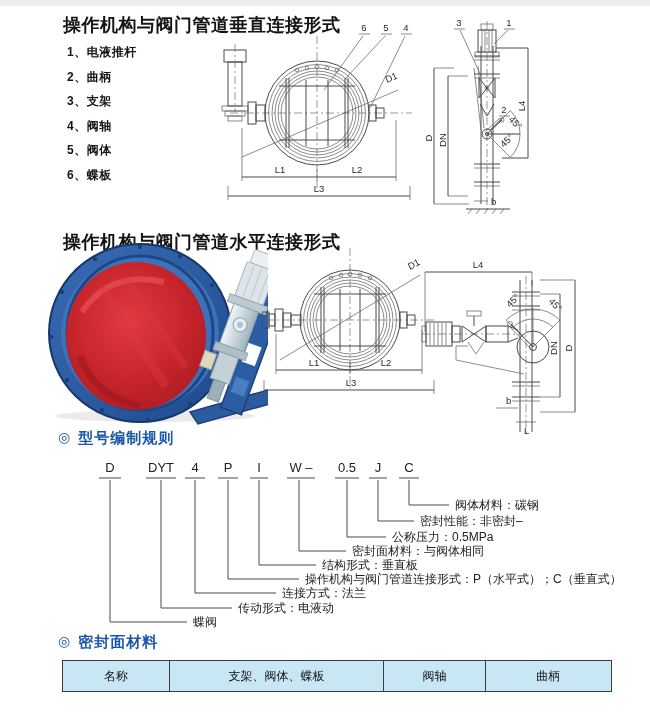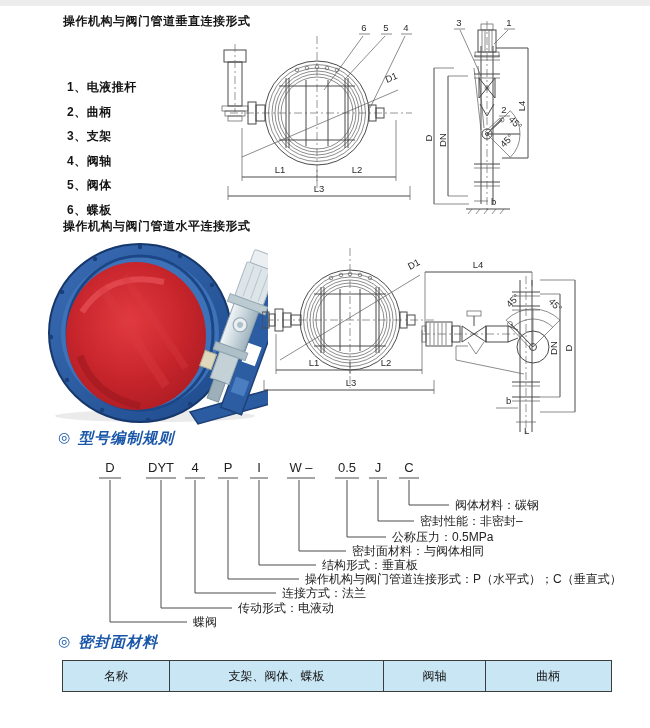--- a/index.html
+++ b/index.html
@@ -2,31 +2,31 @@
 <html><head>
 <meta charset="utf-8">
 <style>
   html,body { margin:0; padding:0; }
   body {
     width:650px; height:728px; background:#ffffff; position:relative;
     font-family:"Liberation Sans","DejaVu Sans",sans-serif; color:#1a1a1a;
     overflow:hidden;
   }
   .top-strip { position:absolute; top:0; left:0; width:650px; height:6px; background:#ededed; }
-  .sec-title { position:absolute; font-size:12px; font-weight:bold; color:#141414; letter-spacing:.5px; }
+  .sec-title { position:absolute; font-size:18px; font-weight:bold; color:#141414; letter-spacing:.5px; }
   #title-vertical { left:63px; top:13px; }
-  #title-horizontal { left:63px; top:218px;text-align:center; }
-  .parts-list { position:absolute; left:67px; top:44px;margin-top:35px; }
+  #title-horizontal { left:63px; top:230px;text-align:center; }
+  .parts-list { position:absolute; left:67px; top:44px; }
   .part-item { font-size:12px; font-weight:bold; color:#141414; height:24.5px; letter-spacing:.5px; }
   svg.draw { position:absolute; }
   .ln { stroke:#4a4a4a; stroke-width:1; fill:none; }
   .lt { stroke:#5a5a5a; stroke-width:.7; fill:none; }
   .axis { stroke:#6a6a6a; stroke-width:.7; fill:none; stroke-dasharray:8 3 2 3; }
   .dt { font-size:9.5px; fill:#2a2a2a; }
-  .blue-head { position:absolute; left:58px; color:#1b57a8; font-weight:bold; font-size:15px; letter-spacing:1px;font-style:italic; }
+  .blue-head { position:absolute; left:58px; color:#1b57a8; font-weight:bold; font-size:15px; letter-spacing:1px; }
   #model-head { top:429px; }
   #materials-head { top:633px; }
   .bullet { margin-right:7px; font-size:14px; position:relative; top:-1px; }
   .mc { font-size:13px; fill:#222; }
   .ml { font-size:12px; fill:#222; }
   table.materials {
     position:absolute; left:62px; top:660px; width:550px;
     border-collapse:collapse; table-layout:fixed; font-size:12px; color:#141414;
   }
   table.materials td { border:1.7px solid #3c3c3c; text-align:center; height:28px; background:#fff; }

